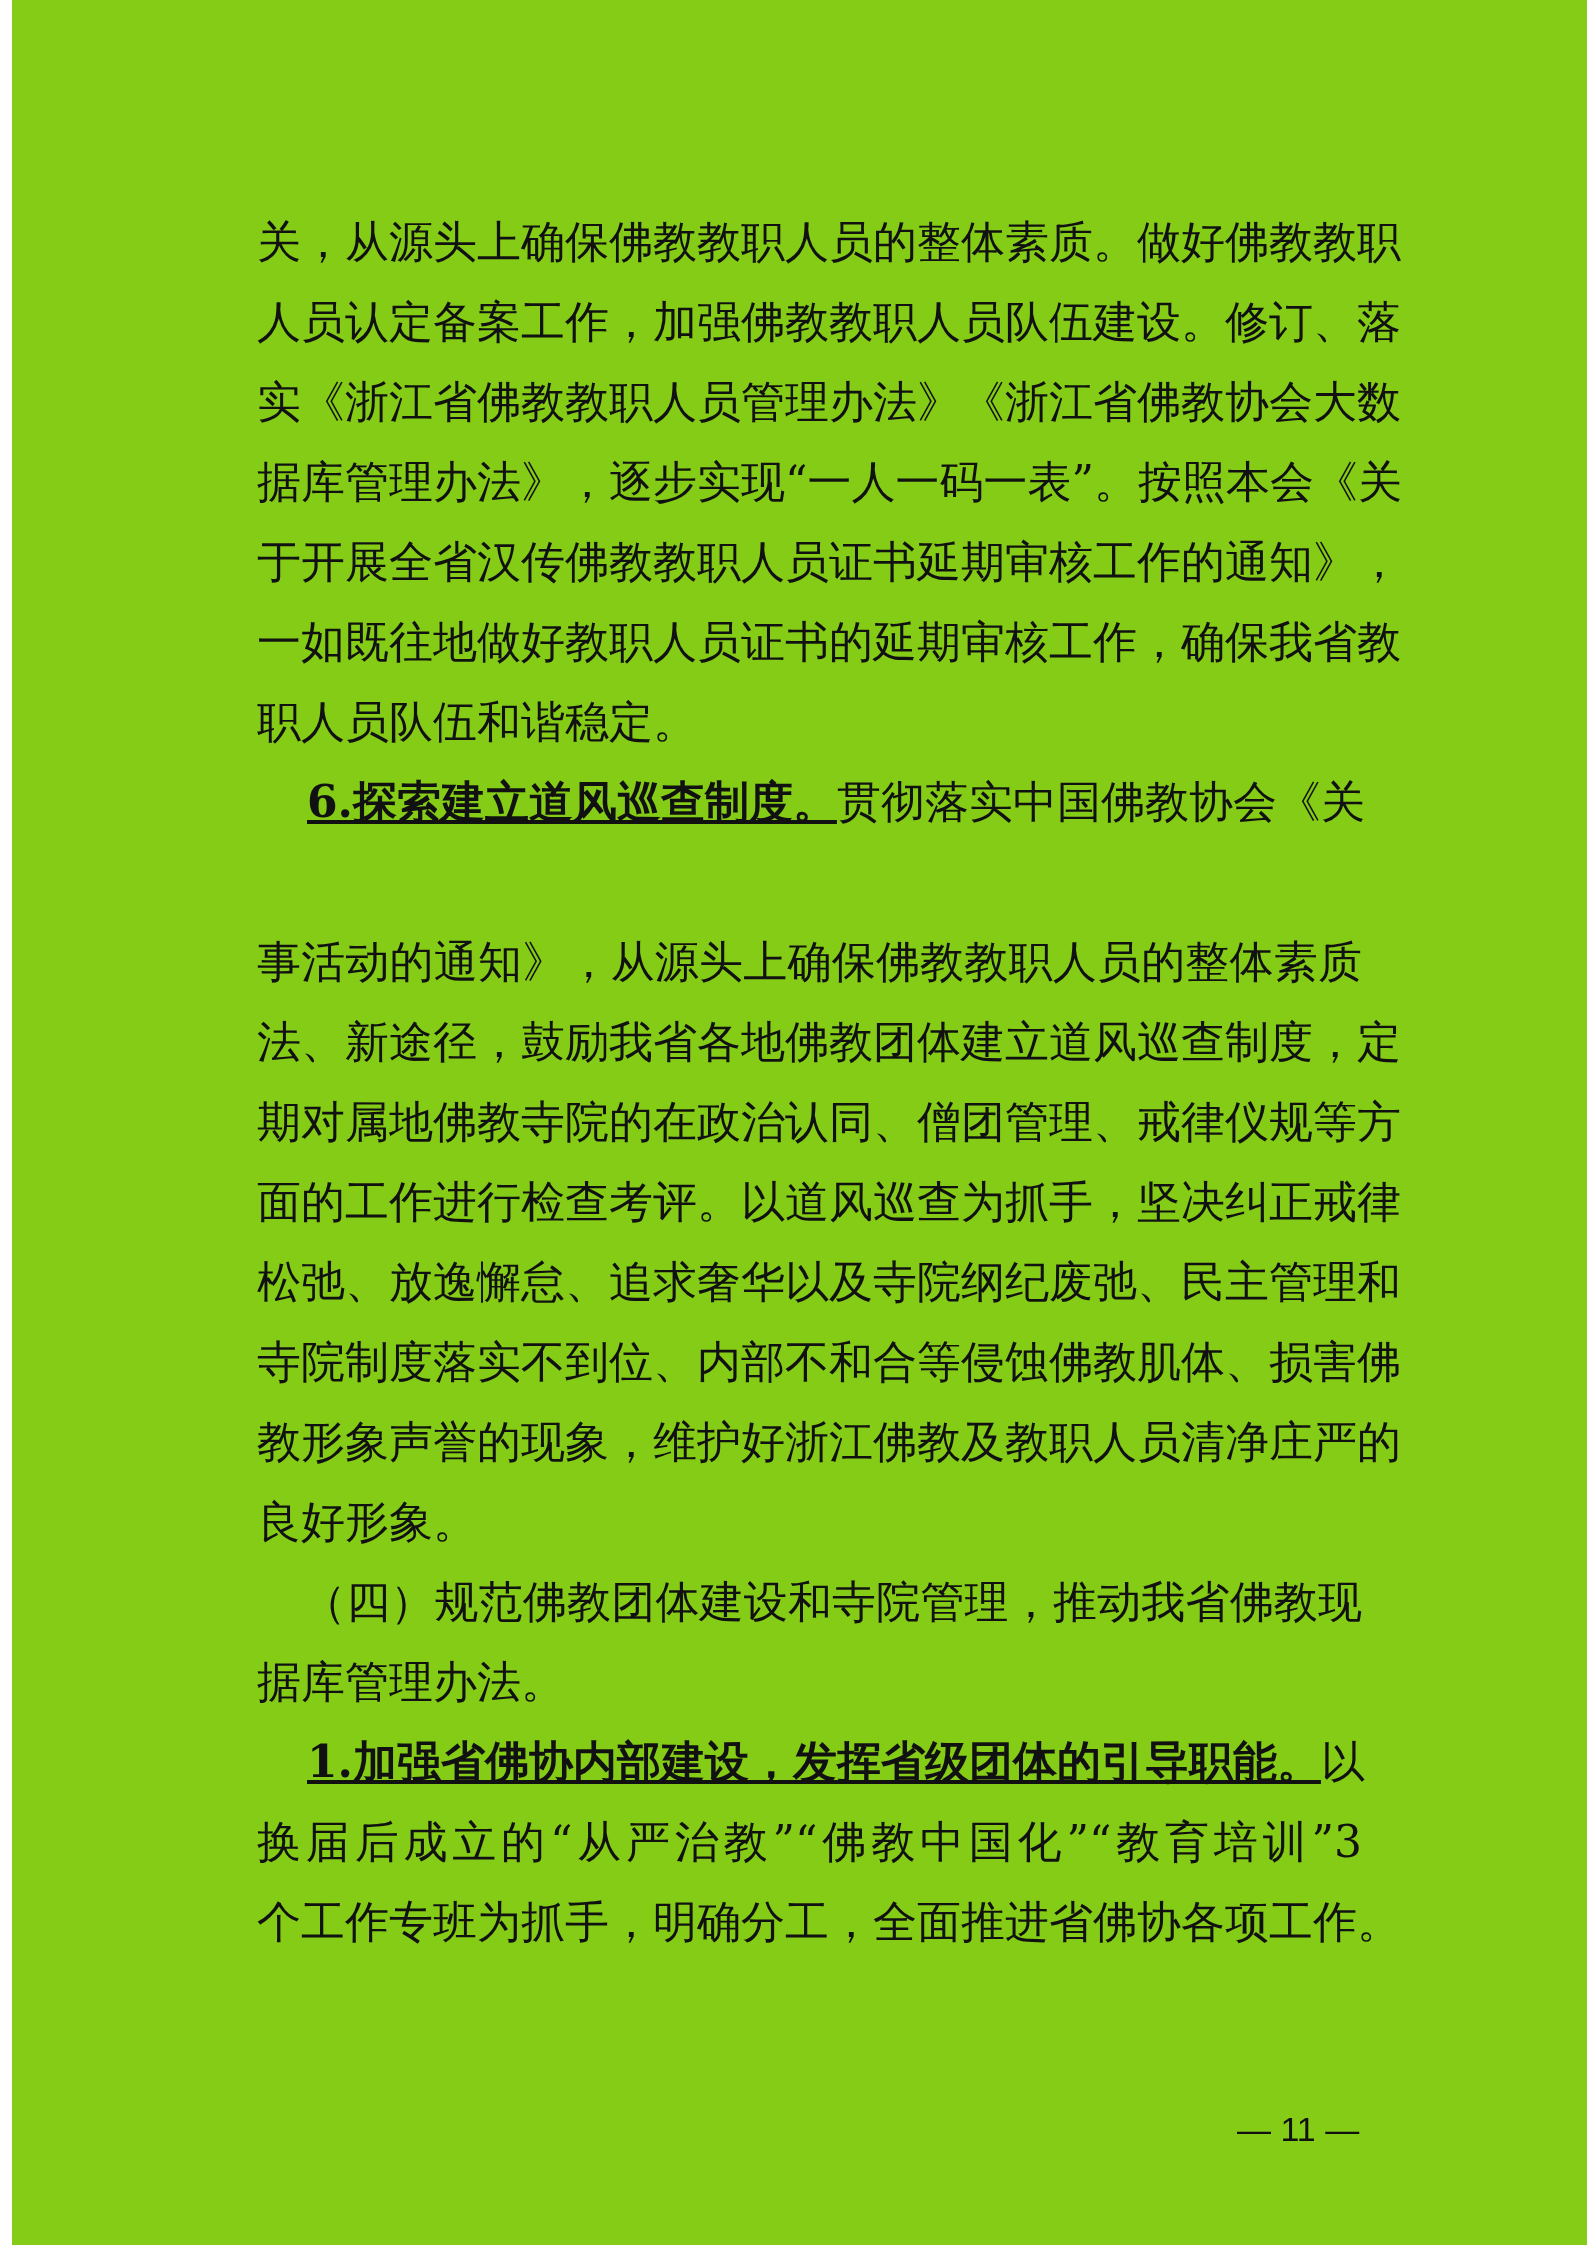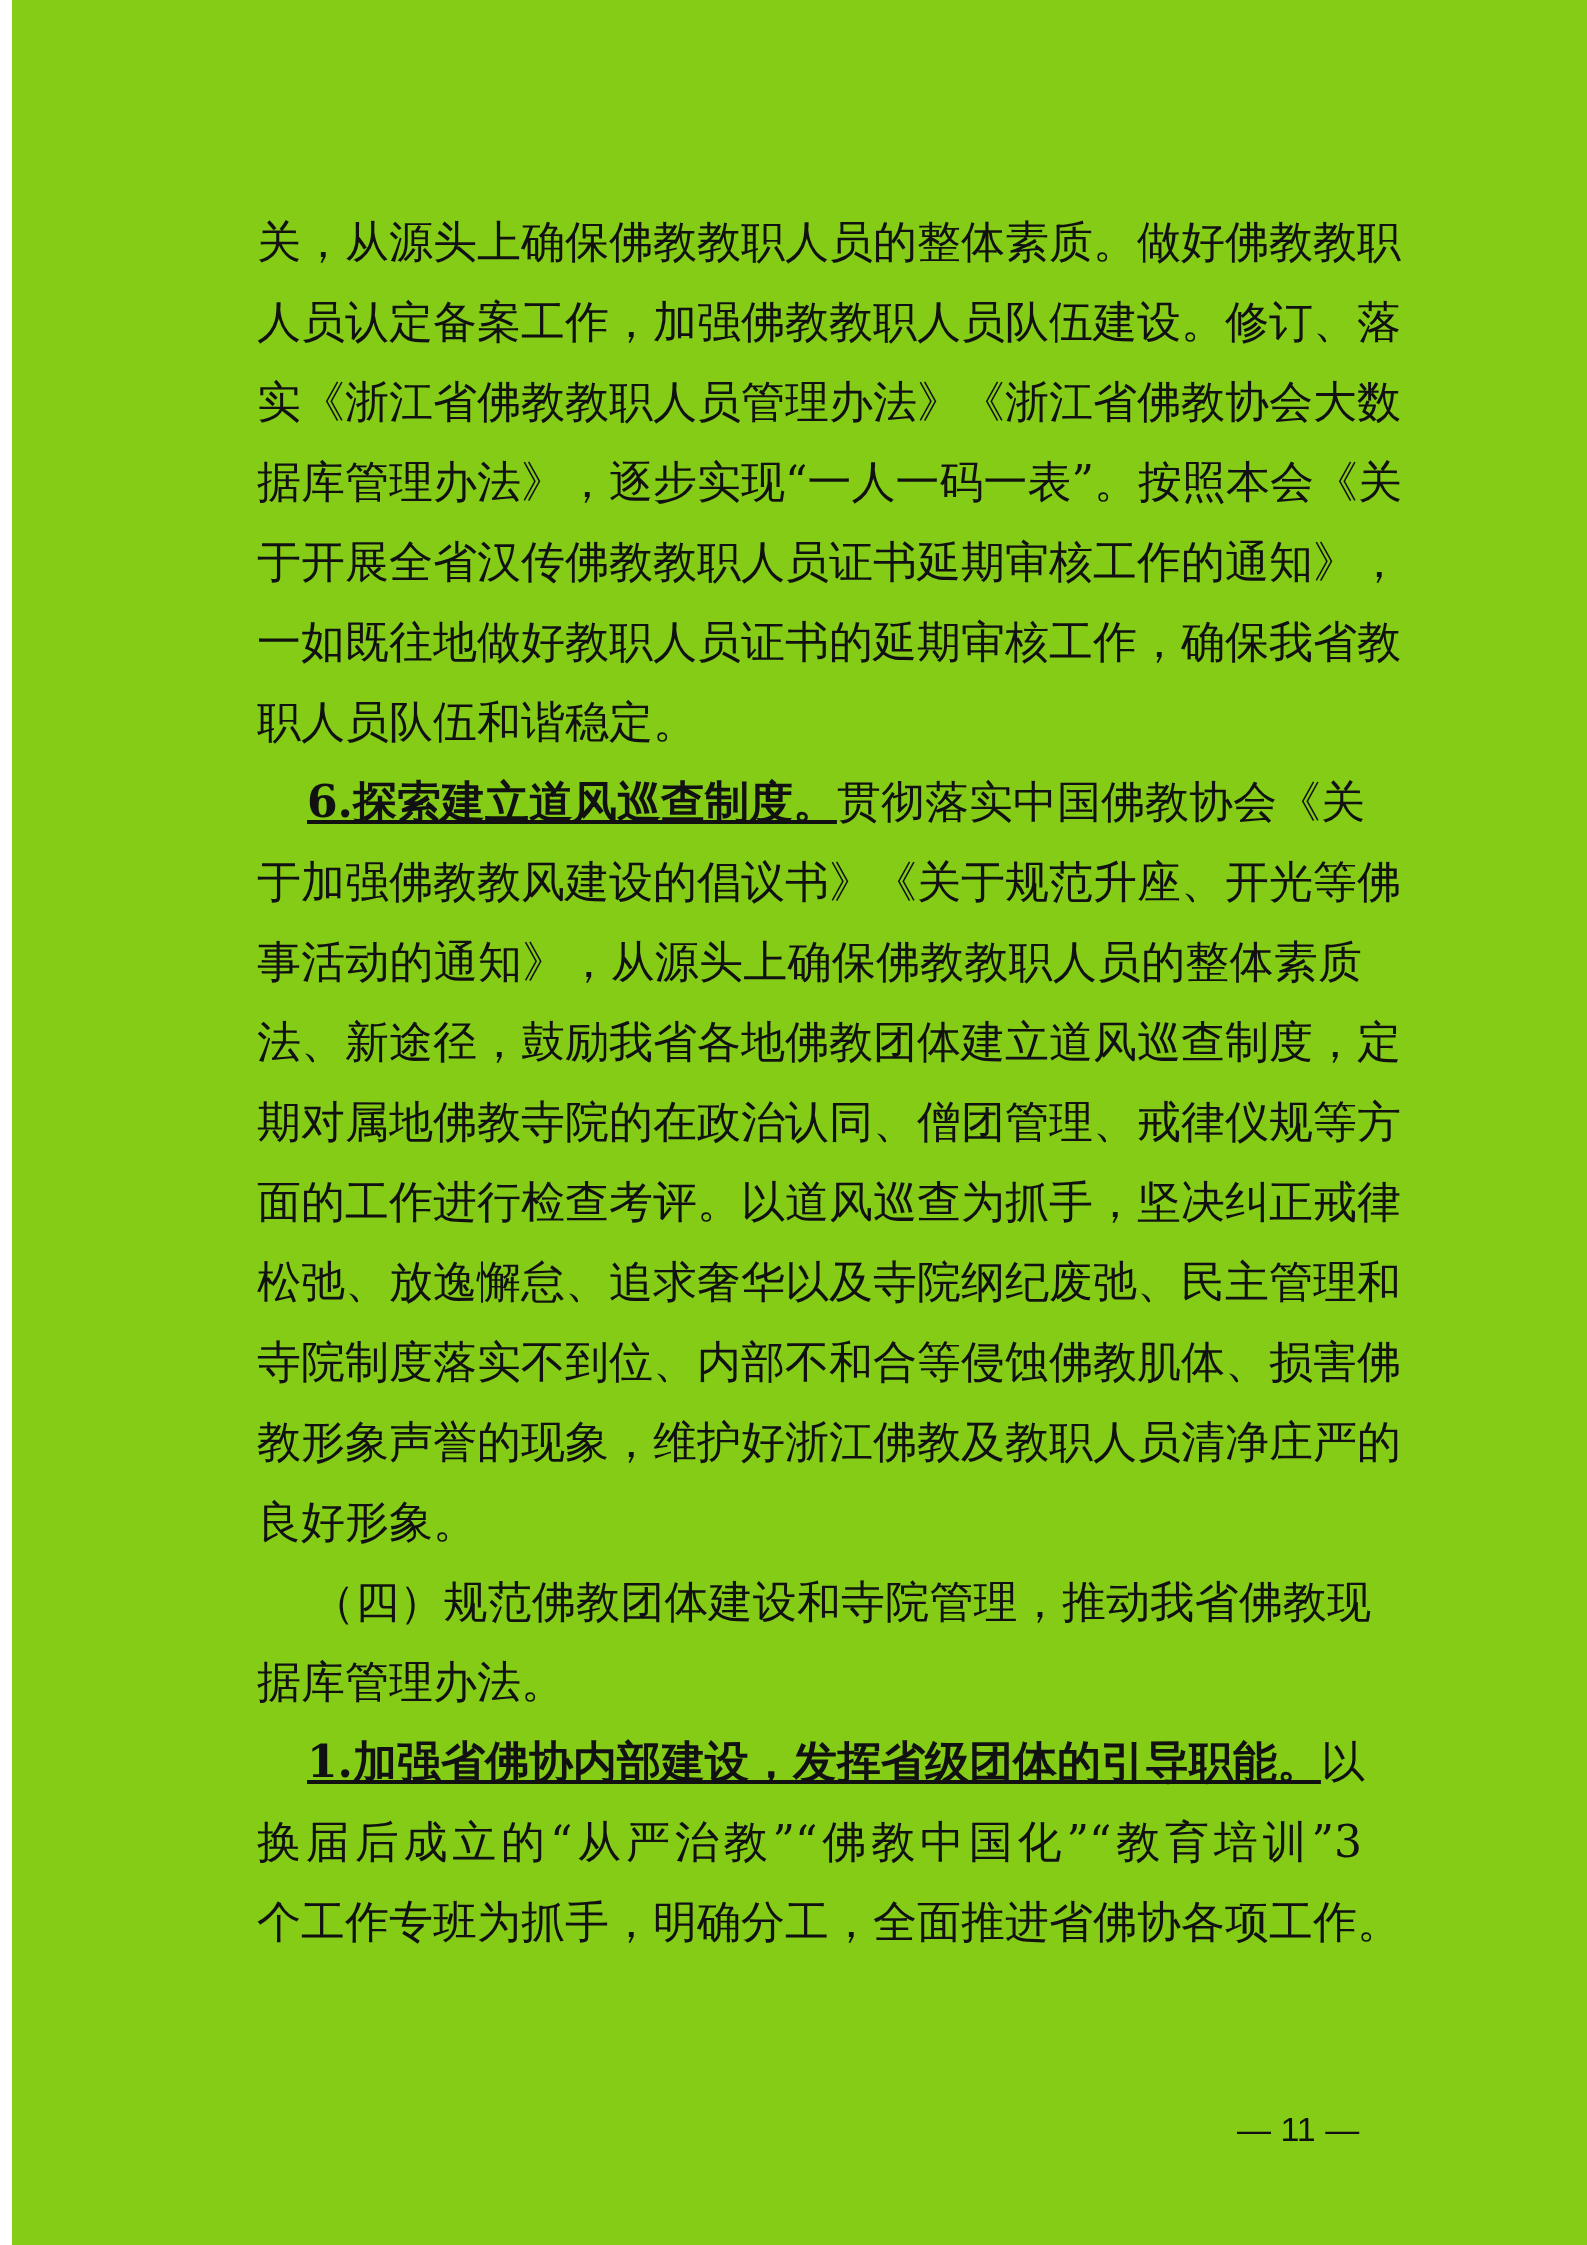--- a/index.html
+++ b/index.html
@@ -13,21 +13,21 @@
     font-family: "DejaVu Serif", "Liberation Serif", serif;
     font-size: 44px;
     line-height: 60px;
     color: #111;
     white-space: nowrap;
     text-align: justify;
     text-align-last: justify;
   }
   .line.last { text-align-last: left; }
   .line.indent { left: 295px; width: 1055px; }
-  .line.indent2 { left: 290px; width: 1060px; margin-left: 9px; }
+  .line.indent2 { left: 290px; width: 1060px; }
   .bold { font-weight: bold; text-decoration: underline; }
   .page-number {
     position: absolute;
     left: 1225px;
     top: 2082px;
     font-family: "Liberation Sans", "DejaVu Sans", sans-serif;
     font-size: 34px;
     color: #111;
     margin-top: 28px;
   }
@@ -39,21 +39,20 @@
 
   <div class="line" style="top:212px">关，从源头上确保佛教教职人员的整体素质。做好佛教教职</div>
   <div class="line" style="top:292px">人员认定备案工作，加强佛教教职人员队伍建设。修订、落</div>
   <div class="line" style="top:372px">实《浙江省佛教教职人员管理办法》《浙江省佛教协会大数</div>
   <div class="line" style="top:452px">据库管理办法》，逐步实现“一人一码一表”。按照本会《关</div>
   <div class="line" style="top:532px">于开展全省汉传佛教教职人员证书延期审核工作的通知》，</div>
   <div class="line" style="top:612px">一如既往地做好教职人员证书的延期审核工作，确保我省教</div>
   <div class="line last" style="top:692px">职人员队伍和谐稳定。</div>
 
   <div class="line indent" style="top:772px"><span class="bold">6.探索建立道风巡查制度。</span><span>贯彻落实中国佛教协会《关</span></div>
-  <div class="line" style="top:852px">于加强佛教教风建设的倡议书》《关于规范升座、开光等佛</div>
   <div class="line" style="top:932px">事活动的通知》，从源头上确保佛教教职人员的整体素质</div>
   <div class="line" style="top:1012px">法、新途径，鼓励我省各地佛教团体建立道风巡查制度，定</div>
   <div class="line" style="top:1092px">期对属地佛教寺院的在政治认同、僧团管理、戒律仪规等方</div>
   <div class="line" style="top:1172px">面的工作进行检查考评。以道风巡查为抓手，坚决纠正戒律</div>
   <div class="line" style="top:1252px">松弛、放逸懈怠、追求奢华以及寺院纲纪废弛、民主管理和</div>
   <div class="line" style="top:1332px">寺院制度落实不到位、内部不和合等侵蚀佛教肌体、损害佛</div>
   <div class="line" style="top:1412px">教形象声誉的现象，维护好浙江佛教及教职人员清净庄严的</div>
   <div class="line last" style="top:1492px">良好形象。</div>
 
   <div class="line indent2" style="top:1572px">（四）规范佛教团体建设和寺院管理，推动我省佛教现</div>

